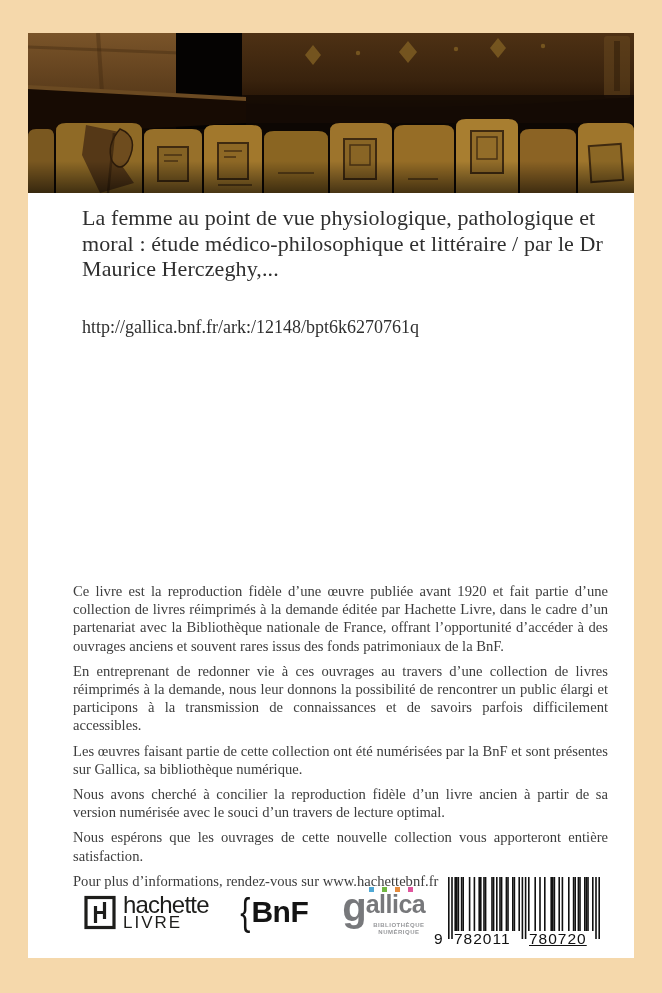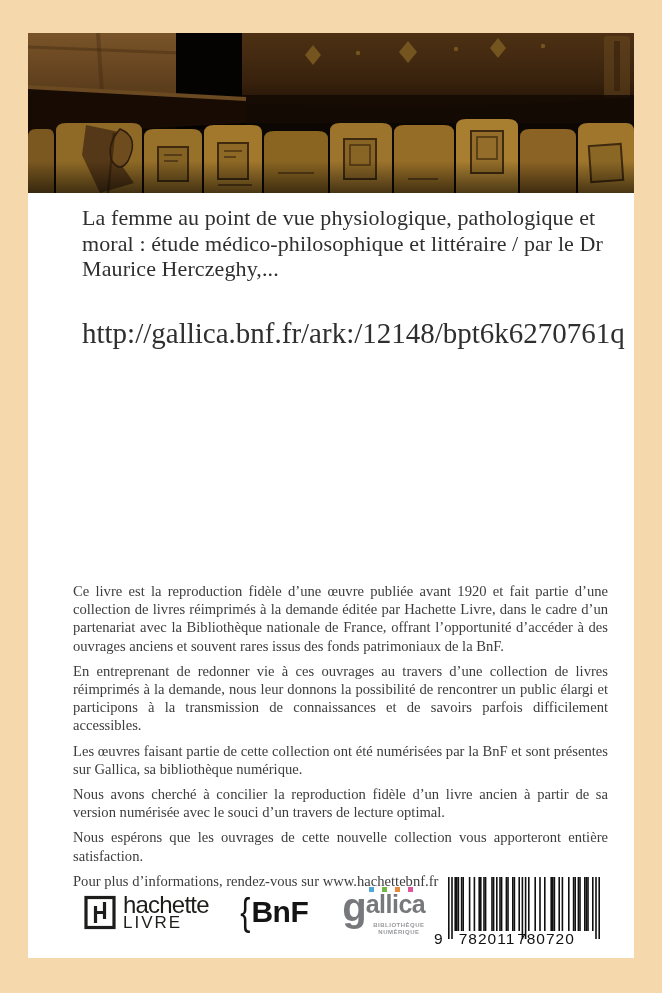--- a/index.html
+++ b/index.html
@@ -15,21 +15,21 @@
   }
   .photo { position:absolute; left:0; top:0; width:606px; height:160px; display:block; }
 
   .title {
     position:absolute; left:54px; right:28px; top:172px;
     font-size:22px; line-height:25.5px; font-weight:400;
     color:#2f2f2f; letter-spacing:0.1px;
   }
   .url {
     position:absolute; left:54px; right:28px; top:284px;
-    font-size:29px; color:#2f2f2f; white-space:nowrap;
+    font-size:18px; color:#2f2f2f; white-space:nowrap;
   }
   .body {
     position:absolute; left:45px; right:26px; top:549px;
     font-size:14.6px; line-height:18.2px; color:#3d3d3d;
     text-align:justify;
   }
   .body p + p { margin-top:7px; }
 
   
   .logos {
@@ -54,24 +54,24 @@
   .gallica-g { font-size:40px; line-height:34px; vertical-align:-8px; letter-spacing:-1px; }
   .gallica-rest { font-size:25px; letter-spacing:-0.5px; }
   .gallica-sub { position:absolute; left:31px; top:36px; font-size:6px; line-height:7px;
                  color:#97989b; letter-spacing:0.5px; font-weight:700; }
 
   .barcode { position:relative; margin-left:auto; width:166px; height:74px; }
   .barcode-bars { position:absolute; left:14px; top:2px; }
   .barcode-bars rect { fill:#111; }
   .barcode-digits { position:absolute; left:0; top:55px; width:100%; height:18px;
                     font-size:15.5px; color:#111; font-family:"Liberation Sans", sans-serif; }
-  .bc-d { position:absolute; top:0; text-align:center; letter-spacing:1px; }
+  .bc-d { position:absolute; top:0; letter-spacing:1px; }
   .bc-left { left:0; width:13px; text-align:left; letter-spacing:0; }
   .bc-g1 { left:20px; width:66px; }
-  .bc-g2 { left:79px; width:66px; }
+  .bc-g2 { left:95px; width:66px;text-decoration:underline; }
 </style>
 </head>
 <body>
 
 <div class="page">
   <div class="card">
 
     <svg class="photo" viewBox="0 0 606 160" preserveAspectRatio="none" role="img">
       <defs>
         <linearGradient id="gBig" x1="0" y1="0" x2="0" y2="1">

